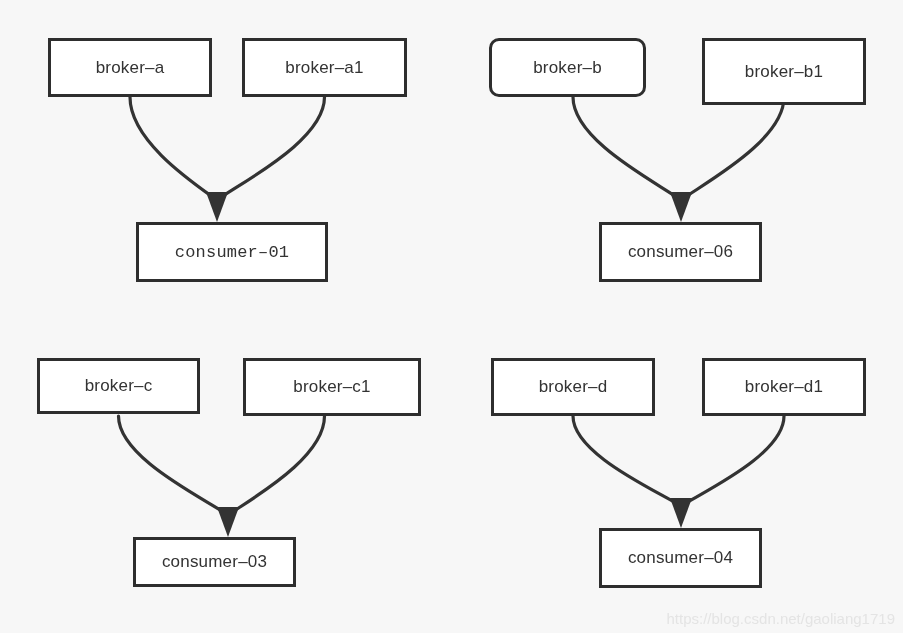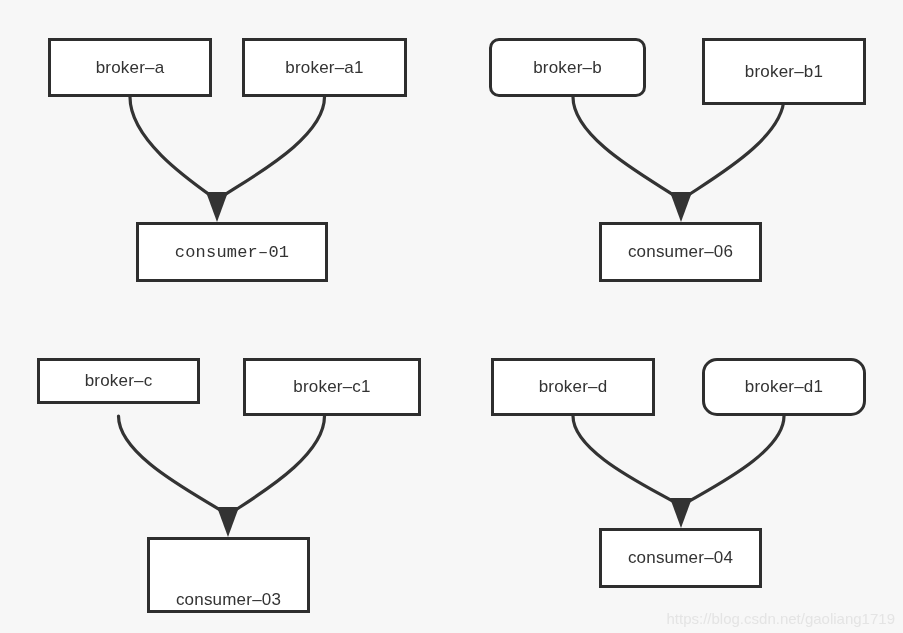--- a/index.html
+++ b/index.html
@@ -96,33 +96,33 @@
       </div>
       <div class="node" style="left: 489px; top: 38px; width: 157px; height: 59px; border-radius: 10px;">
         <span>broker–b</span>
       </div>
       <div class="node" style="left: 702px; top: 38px; width: 164px; height: 67px;">
         <span>broker–b1</span>
       </div>
       <div class="node" style="left: 599px; top: 222px; width: 163px; height: 60px;">
         <span>consumer–06</span>
       </div>
-      <div class="node" style="left: 37px; top: 358px; width: 163px; height: 46px;">
+      <div class="node" style="left: 37px; top: 358px; width: 163px; height: 56px;">
         <span>broker–c</span>
       </div>
       <div class="node" style="left: 243px; top: 358px; width: 178px; height: 58px;">
         <span>broker–c1</span>
       </div>
-      <div class="node" style="left: 147px; top: 537px; width: 163px; height: 76px; align-items: flex-end;">
+      <div class="node" style="left: 133px; top: 537px; width: 163px; height: 50px;">
         <span>consumer–03</span>
       </div>
       <div class="node" style="left: 491px; top: 358px; width: 164px; height: 58px; text-align: right;">
         <span>broker–d</span>
       </div>
-      <div class="node" style="left: 702px; top: 358px; width: 164px; height: 58px; border-radius: 15px;">
+      <div class="node" style="left: 702px; top: 358px; width: 164px; height: 58px;">
         <span>broker–d1</span>
       </div>
       <div class="node" style="left: 599px; top: 528px; width: 163px; height: 60px; justify-content: center;">
         <span>consumer–04</span>
       </div>
     </div>
   <div class="watermark">https://blog.csdn.net/gaoliang1719</div>
 </div>
 
 </body></html>

